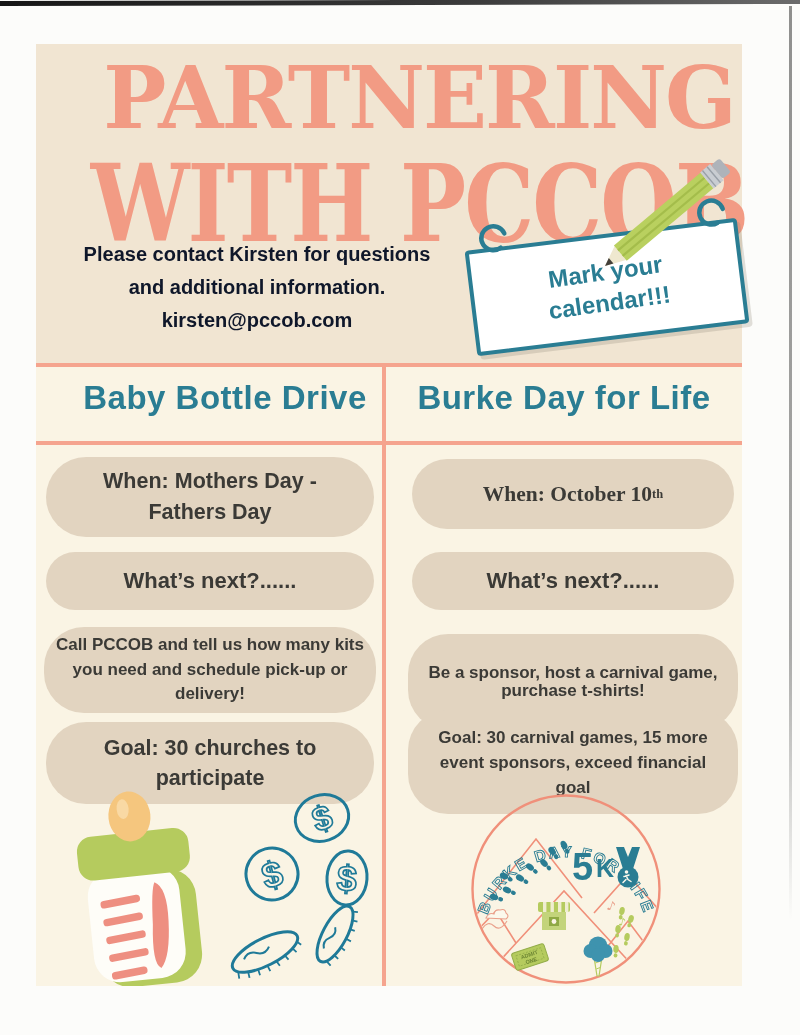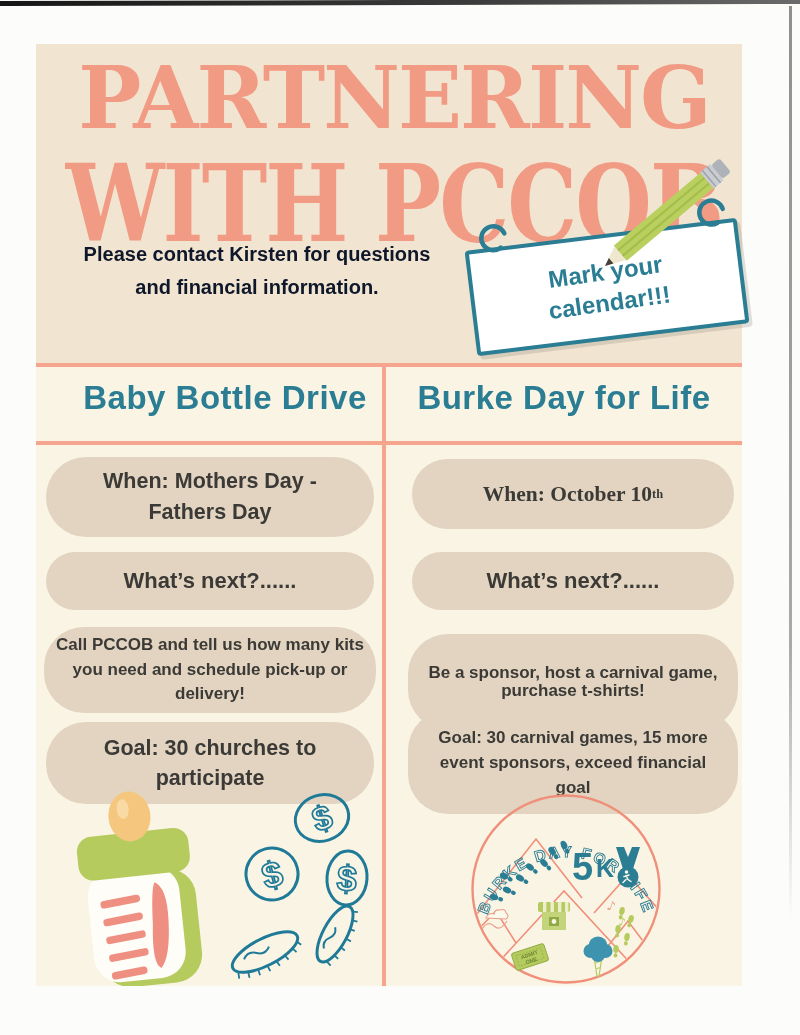--- a/index.html
+++ b/index.html
@@ -9,21 +9,21 @@
 
   
   .scan-top{left:0;top:0;width:800px;height:5px;background:linear-gradient(to right,#161616,#3c3c3c 60%,#6b6b6b);transform:skewY(-0.15deg);}
   .scan-right{left:789px;top:6px;width:3px;height:914px;background:linear-gradient(to bottom,#8f8f8d,#a9a9a7 70%,rgba(170,170,168,0));}
 
   
   .band-top{left:36px;top:44px;width:706px;height:321px;background:#f1e5d2;}
   .band-main{left:36px;top:365px;width:706px;height:621px;background:#faf4e4;}
 
   
-  .title{left:21px;top:56px;width:746px;text-align:center;color:#f29b84;
+  .title{left:46px;top:56px;width:746px;text-align:center;color:#f29b84;
          font-family:"DejaVu Serif","Liberation Serif",serif;font-weight:bold;line-height:1;}
   .title-1{font-size:84px;letter-spacing:-2px;transform:scaleY(1.02);transform-origin:top center;}
   .title-2{font-size:88px;letter-spacing:-2px;margin-top:9px;transform:scaleY(1.22);transform-origin:top center;}
 
   
   .contact{left:44px;top:238px;width:426px;text-align:center;color:#0f172a;
            font-weight:bold;font-size:20px;line-height:33px;}
 
   
   .note-card{left:470px;top:234px;width:266px;height:98px;background:#ffffff;
@@ -73,21 +73,22 @@
   <div class="abs band-top"></div>
   <div class="abs band-main"></div>
 
   <div class="abs title">
     <div class="title-1">PARTNERING</div>
     <div class="title-2">WITH PCCOB</div>
   </div>
 
   <div class="abs contact">
     <div>Please contact Kirsten for questions</div>
-    <div>and financial information.</div>
+    <div>and additional information.</div>
+    <div>kirsten@pccob.com</div>
   </div>
 
   <div class="abs note-card">
     <div class="note-text">Mark your
 calendar!!!</div>
   </div>
   <svg class="abs ring" style="left:472px;top:220px;transform:rotate(-14deg);" viewBox="0 0 36 36">
     <path d="M 26,30 A 12 12 0 1 1 33,17" fill="none" stroke="#2a7d93" stroke-width="4.5" stroke-linecap="round"></path>
   </svg>
   <svg class="abs ring" style="left:690px;top:194px;transform:rotate(-8deg);" viewBox="0 0 36 36">

